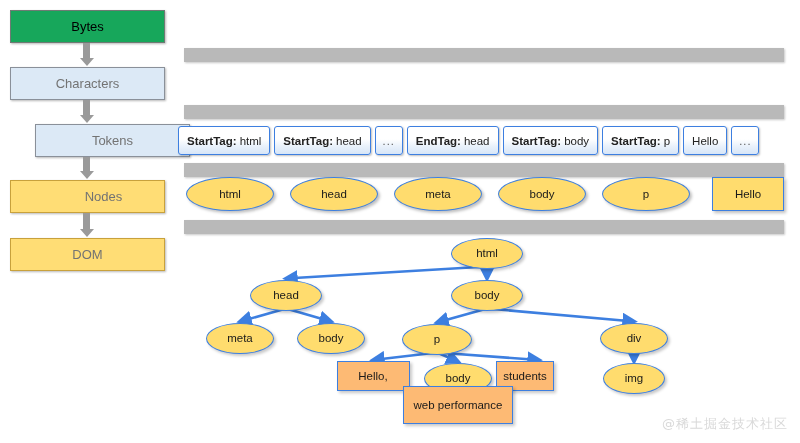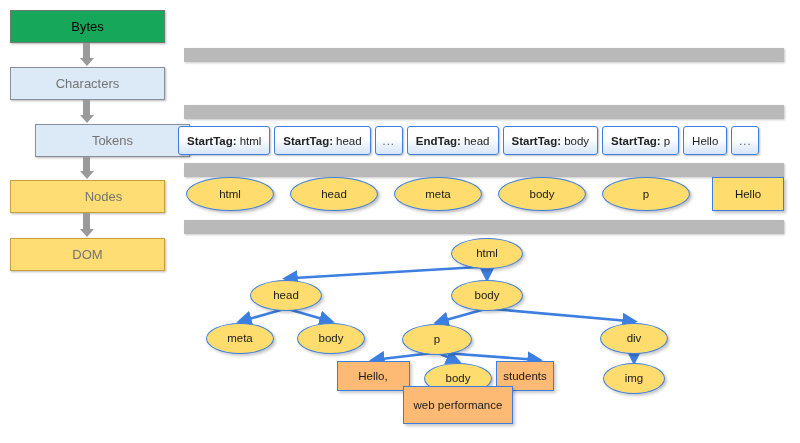--- a/index.html
+++ b/index.html
@@ -306,13 +306,14 @@
         <span>students</span>
       </div>
       <div class="tree-node tree-ell" style="left: 603px; top: 362.5px; width: 62px; height: 31px;">
         <span>img</span>
       </div>
       <div class="tree-node tree-box" style="left: 403px; top: 386px; width: 110px; height: 38px; text-align: center;">
         <span>web performance</span>
       </div>
     </div>
 
+  <div id="watermark">@稀土掘金技术社区</div>
 </div>
 
 </body></html>

